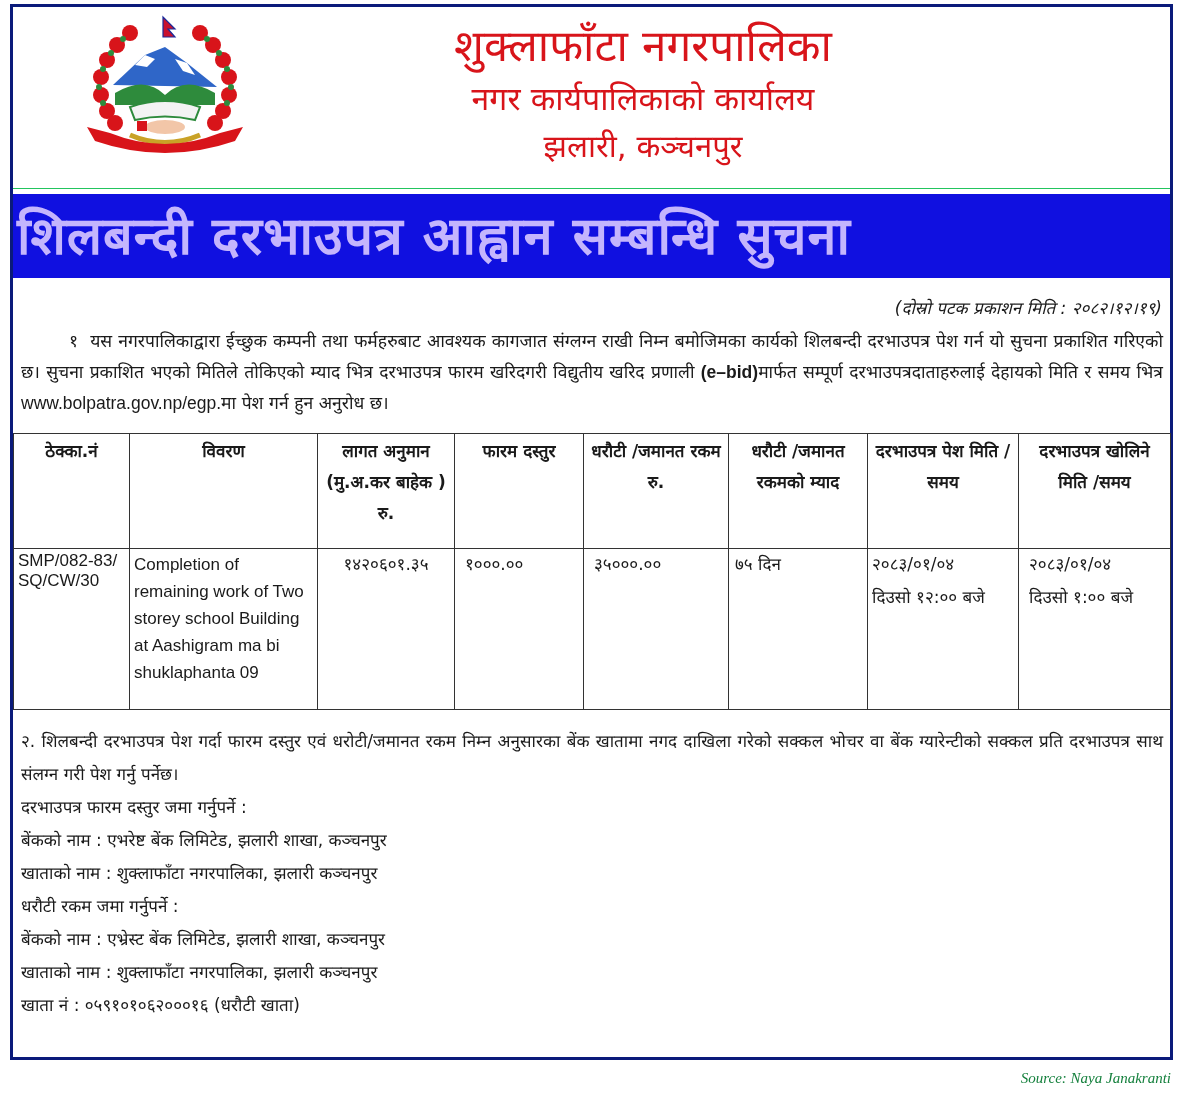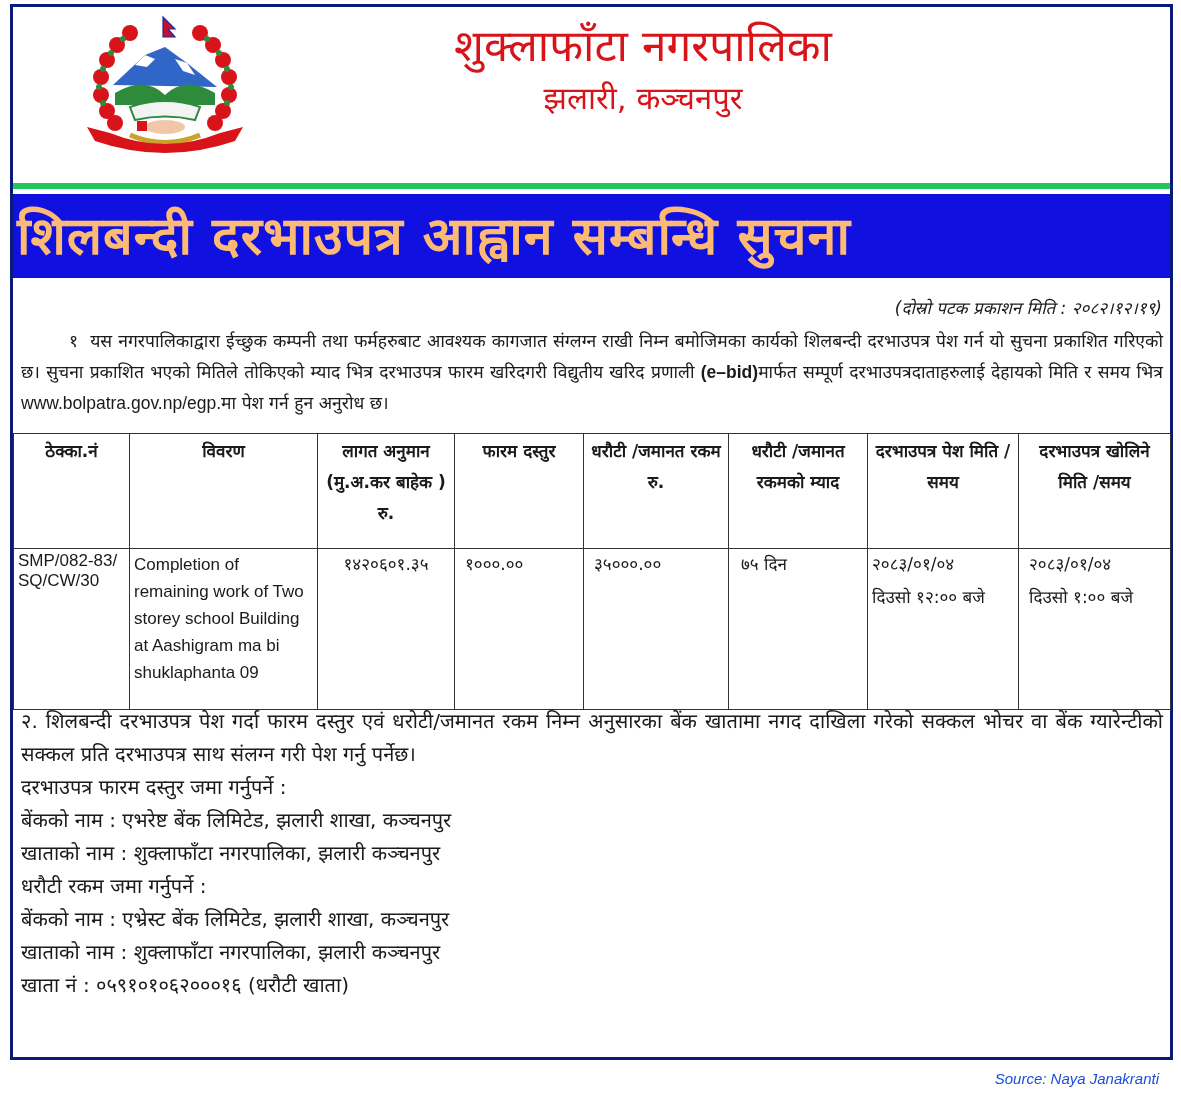--- a/index.html
+++ b/index.html
@@ -1,39 +1,39 @@
 <!DOCTYPE html>
 <html><head>
 <meta charset="utf-8">
 <style>
   html, body { margin:0; padding:0; background:#ffffff; }
   body { width:1181px; height:1094px; position:relative; font-family:"DejaVu Sans", sans-serif; color:#1a1a1a; overflow:hidden; }
   .frame { position:absolute; left:10px; top:4px; width:1163px; height:1056px; border:3px solid #0a1a7a; box-sizing:border-box; background:#fff; }
-  .header { position:absolute; left:0; top:0; width:1157px; height:182px; border-bottom:6px solid #22c55e; box-sizing:border-box; }
+  .header { position:absolute; left:0; top:0; width:1157px; height:182px; border-bottom:1px solid #22c55e; box-sizing:border-box; }
   .emblem { position:absolute; left:62px; top:8px; width:180px; height:148px; }
   .org { position:absolute; left:300px; top:10px; width:660px; text-align:center; color:#d8141a; }
   .org .l1 { font-size:44px; line-height:58px; }
   .org .l2 { font-size:32px; line-height:48px; }
   .org .l3 { font-size:31px; line-height:46px; }
-  .banner { position:absolute; left:0; top:187px; width:1157px; height:84px; background:#1010e0; color:#fdba74; font-weight:bold; font-size:52px; line-height:84px; white-space:nowrap; overflow:hidden; letter-spacing:1px; padding-left:4px; box-sizing:border-box; }
+  .banner { position:absolute; left:0; top:187px; width:1157px; height:84px; background:#1010e0; color:#c4b5fd; font-weight:bold; font-size:52px; line-height:84px; white-space:nowrap; overflow:hidden; letter-spacing:1px; padding-left:4px; box-sizing:border-box; }
   .body-area { position:absolute; left:0; top:271px; width:1157px; }
   .pubdate { position:absolute; right:8px; top:18px; font-style:italic; font-size:17px; }
   .para1 { position:absolute; left:8px; top:48px; width:1142px; font-size:17.5px; line-height:31px; text-align:justify; }
   .para1 .indent { display:inline-block; width:48px; }
   .para1 b { font-family:"Liberation Sans", sans-serif; }
   .url { font-family:"Liberation Sans", sans-serif; }
   table.tender { position:absolute; left:0; top:155px; width:1157px; border-collapse:collapse; table-layout:fixed; }
   table.tender td, table.tender th { border:1.5px solid #333; vertical-align:top; padding:2px 4px; font-size:17px; }
   table.tender th { font-weight:bold; text-align:center; line-height:31px; height:110px; }
   table.tender td { line-height:27px; height:156px;border-radius:21px; }
   .code { font-family:"Liberation Sans", sans-serif; font-size:16px; line-height:20px !important; }
   .desc { font-family:"Liberation Sans", sans-serif; font-size:16.5px; }
-  .para2 { position:absolute; left:8px; top:427px; width:1142px; font-size:20px; line-height:33px; }
+  .para2 { position:absolute; left:8px; top:447px; width:1142px; font-size:17px; line-height:33px; }
   .para2 div { white-space:nowrap; }
-  .source { position:absolute; right:22px; top:1070px; font-family:Liberation Sans, sans-serif; font-style:italic; font-size:15px; color:#1d4ed8; }
+  .source { position:absolute; right:10px; top:1070px; font-family:Liberation Serif, serif; font-style:italic; font-size:15px; color:#15803d; }
 </style>
 </head>
 <body>
 
 <div class="frame">
 
   <div class="header">
     <div class="emblem">
       <svg width="180" height="148" viewBox="0 0 180 148">
 
@@ -79,20 +79,21 @@
             <circle cx="152" cy="54" r="3"></circle>
             <circle cx="156" cy="72" r="3"></circle>
             <circle cx="152" cy="88" r="3"></circle>
         </g>
 
         <path d="M12,112 L35,118 Q90,140 145,118 L168,112 L160,126 Q90,150 20,126 Z" fill="#d8141a"></path>
       </svg>
     </div>
     <div class="org">
       <div class="l1">शुक्लाफाँटा नगरपालिका</div>
+      <div class="l2">नगर कार्यपालिकाको कार्यालय</div>
       <div class="l3">झलारी, कञ्चनपुर</div>
     </div>
   </div>
 
   <div class="banner">शिलबन्दी दरभाउपत्र आह्वान सम्बन्धि सुचना</div>
 
   <div class="body-area">
     <div class="pubdate">(दोस्रो पटक प्रकाशन मिति : २०८२।१२।१९)</div>
 
     <div class="para1">
@@ -122,21 +123,21 @@
           <th>दरभाउपत्र खोलिने मिति /समय</th>
         </tr>
       </thead>
       <tbody>
         <tr>
           <td class="code">SMP/082-83/ SQ/CW/30</td>
           <td class="desc">Completion of remaining work of Two storey school Building at Aashigram ma bi shuklaphanta 09</td>
           <td style="text-align:center">१४२०६०१.३५</td>
           <td style="padding-left:10px">१०००.००</td>
           <td style="padding-left:10px">३५०००.००</td>
-          <td style="padding-left:12px">७५ दिन</td>
+          <td style="padding-left:6px">७५ दिन</td>
           <td>
             <div>२०८३/०१/०४</div>
             <div style="margin-top:6px">दिउसो १२:०० बजे</div>
           </td>
           <td style="padding-left:10px">
             <div>२०८३/०१/०४</div>
             <div style="margin-top:6px">दिउसो १:०० बजे</div>
           </td>
         </tr>
       </tbody>

